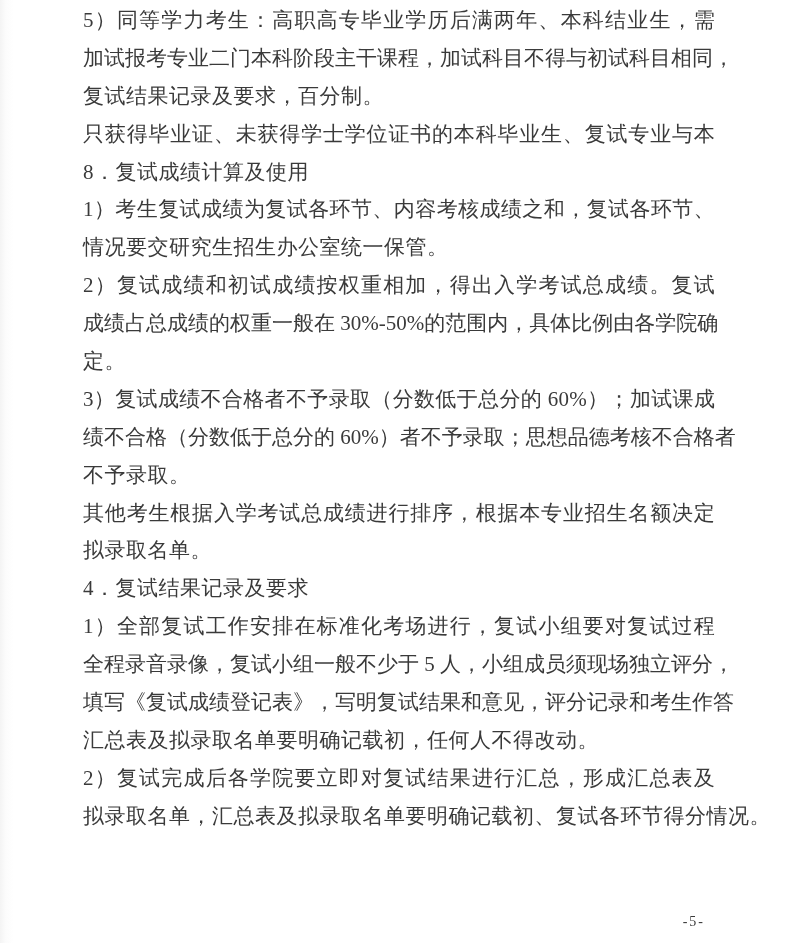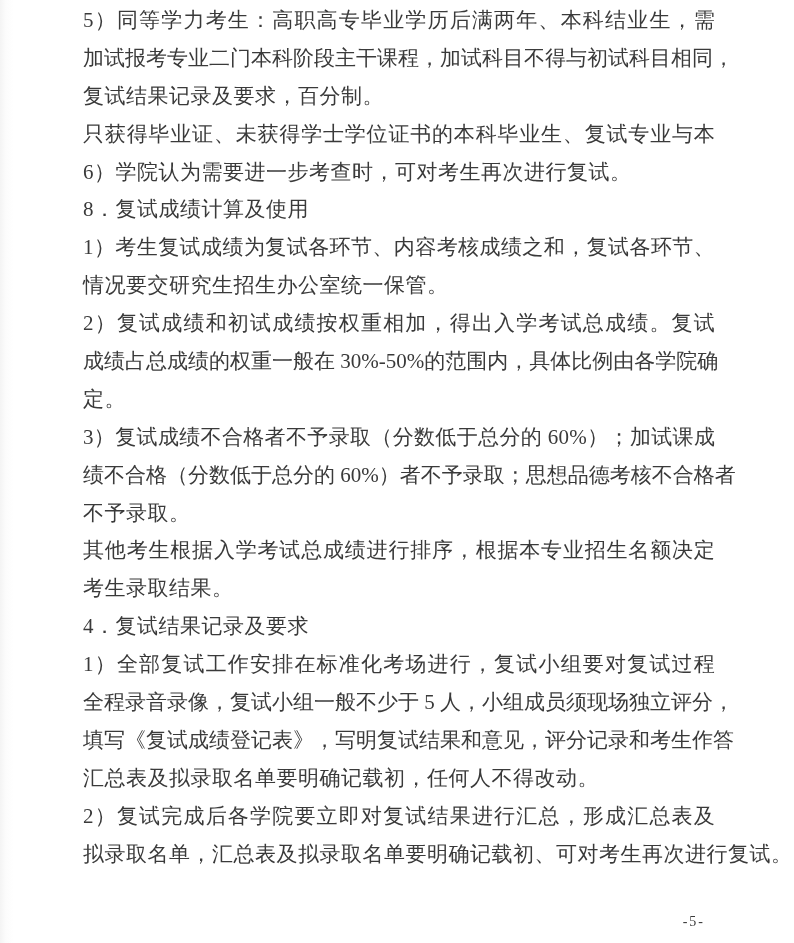--- a/index.html
+++ b/index.html
@@ -150,21 +150,20 @@
         <span>业</span>
         <span>生</span>
         <span>、</span>
         <span>复</span>
         <span>试</span>
         <span>专</span>
         <span>业</span>
         <span>与</span>
         <span>本</span>
       </div>
-      <div class="line">6）学院认为需要进一步考查时，可对考生再次进行复试。</div>
       <div class="line">8．复试成绩计算及使用</div>
       <div class="line justify">
         <span>1</span>
         <span>）</span>
         <span>考</span>
         <span>生</span>
         <span>复</span>
         <span>试</span>
         <span>成</span>
         <span>绩</span>
@@ -354,21 +353,21 @@
         <span>本</span>
         <span>专</span>
         <span>业</span>
         <span>招</span>
         <span>生</span>
         <span>名</span>
         <span>额</span>
         <span>决</span>
         <span>定</span>
       </div>
-      <div class="line">考生录取结果。</div>
+      <div class="line">拟录取名单。</div>
       <div class="line">4．复试结果记录及要求</div>
       <div class="line justify">
         <span>1</span>
         <span>）</span>
         <span>全</span>
         <span>部</span>
         <span>复</span>
         <span>试</span>
         <span>工</span>
         <span>作</span>
@@ -487,16 +486,16 @@
         <span>汇</span>
         <span>总</span>
         <span>，</span>
         <span>形</span>
         <span>成</span>
         <span>汇</span>
         <span>总</span>
         <span>表</span>
         <span>及</span>
       </div>
-      <div class="line">拟录取名单，汇总表及拟录取名单要明确记载初、可对考生再次进行复试。</div>
+      <div class="line">拟录取名单，汇总表及拟录取名单要明确记载初、复试各环节得分情况。</div>
     </div>
   <div class="page-number">-5-</div>
 </div>
 
 </body></html>

